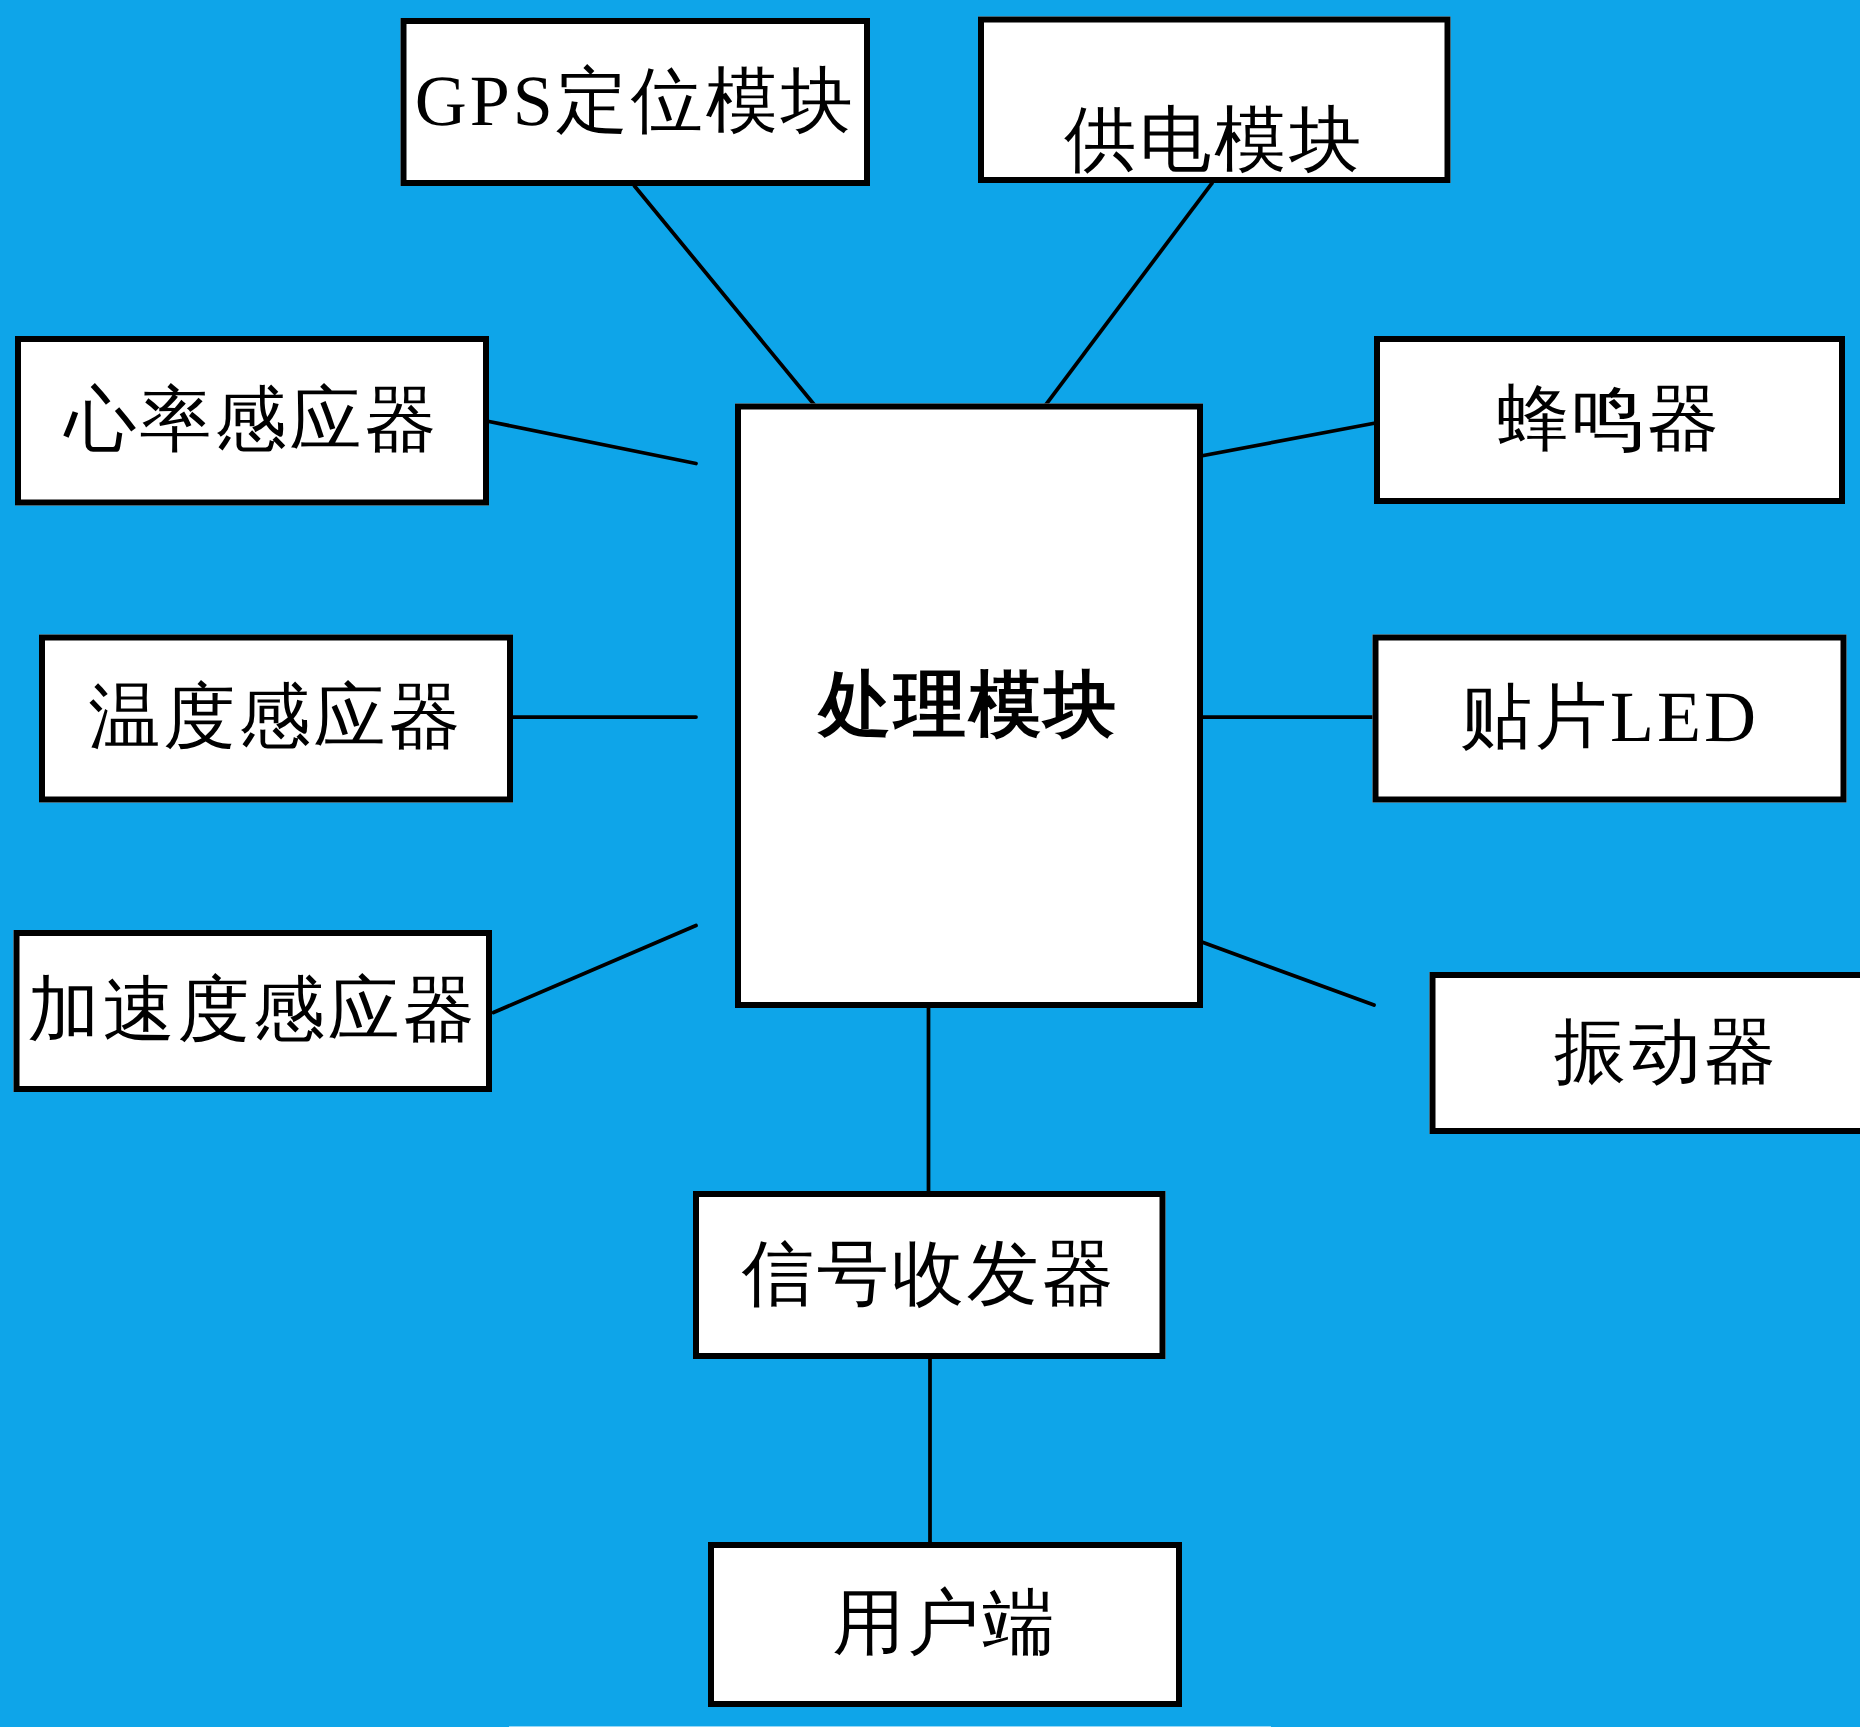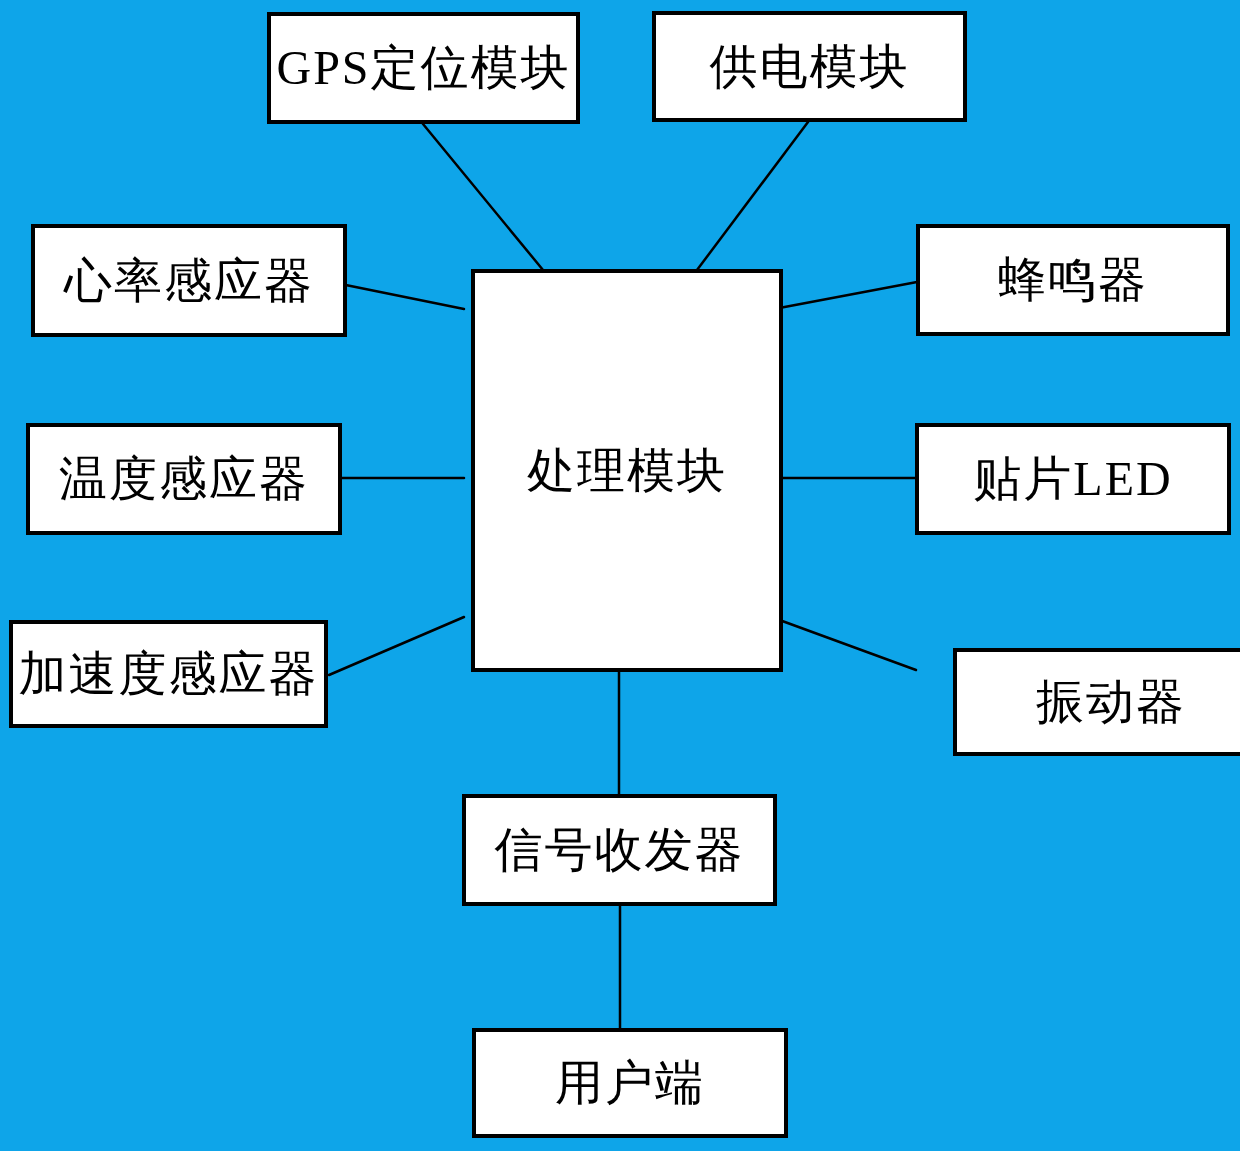--- a/index.html
+++ b/index.html
@@ -37,25 +37,25 @@
     justify-content: center;
     text-align: center;
     font-size: 48px;
     letter-spacing: 2px;
     color: #000000;
     white-space: nowrap;
     line-height: 1;
   }
   
   .n-gps          { left: 267px; top: 12px;   width: 313px; height: 112px; }
-  .n-power        { left: 652px; top: 11px;   width: 315px; height: 111px; }
-  .n-heart-rate   { left: 10px;  top: 224px;  width: 316px; height: 113px; margin-left: 21px; }
+  .n-power        { left: 652px; top: 11px;   width: 315px; height: 111px; align-items: flex-end; }
+  .n-heart-rate   { left: 10px;  top: 224px;  width: 316px; height: 113px; }
   .n-temperature  { left: 10px;  top: 423px;  width: 316px; height: 112px; margin-left: 16px; }
   .n-acceleration { left: 9px;   top: 620px;  width: 319px; height: 108px; }
-  .n-processor    { left: 471px; top: 269px;  width: 312px; height: 403px; }
+  .n-processor    { left: 490px; top: 269px;  width: 312px; height: 403px; font-weight: bold; }
   .n-buzzer       { left: 916px; top: 224px;  width: 314px; height: 112px; font-family: Liberation Serif, serif; }
   .n-smd-led      { left: 915px; top: 423px;  width: 316px; height: 112px; }
   .n-vibrator     { left: 953px; top: 620px;  width: 316px; height: 108px; margin-top: 28px; }
   .n-transceiver  { left: 462px; top: 794px;  width: 315px; height: 112px; justify-content: center; }
   .n-client       { left: 472px; top: 1028px; width: 316px; height: 110px; }
 </style>
 </head>
 <body>
 
 <div class="stage">

